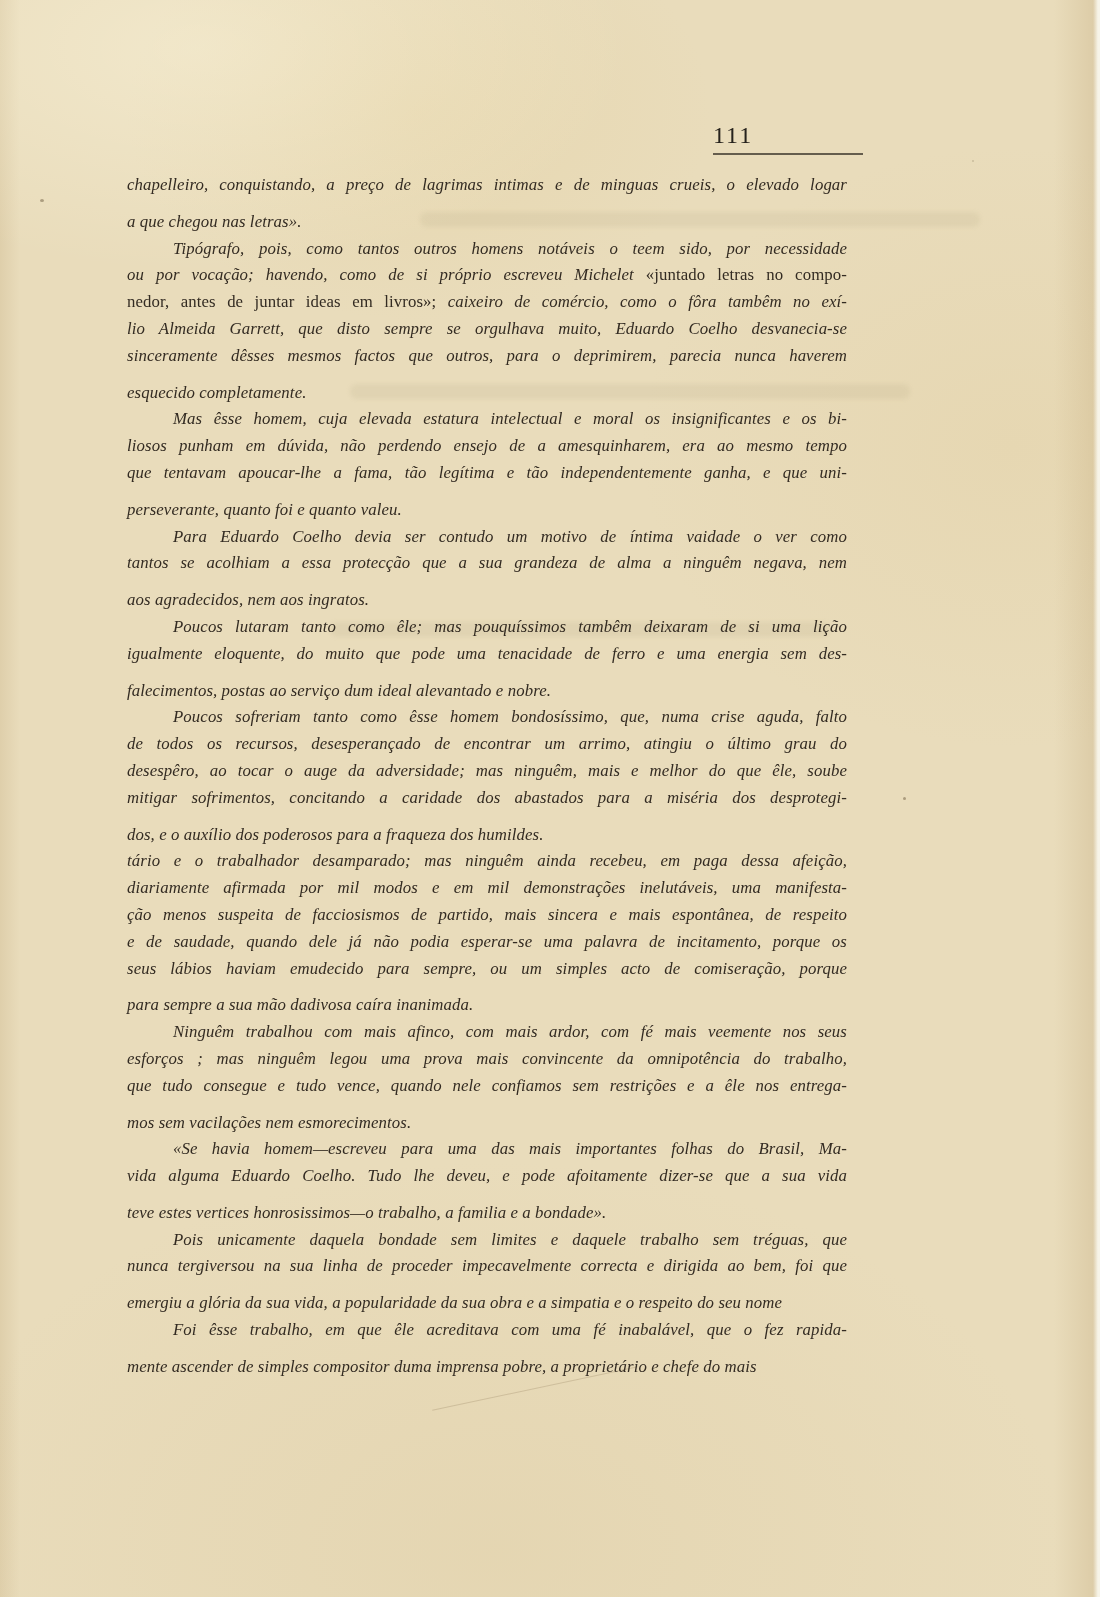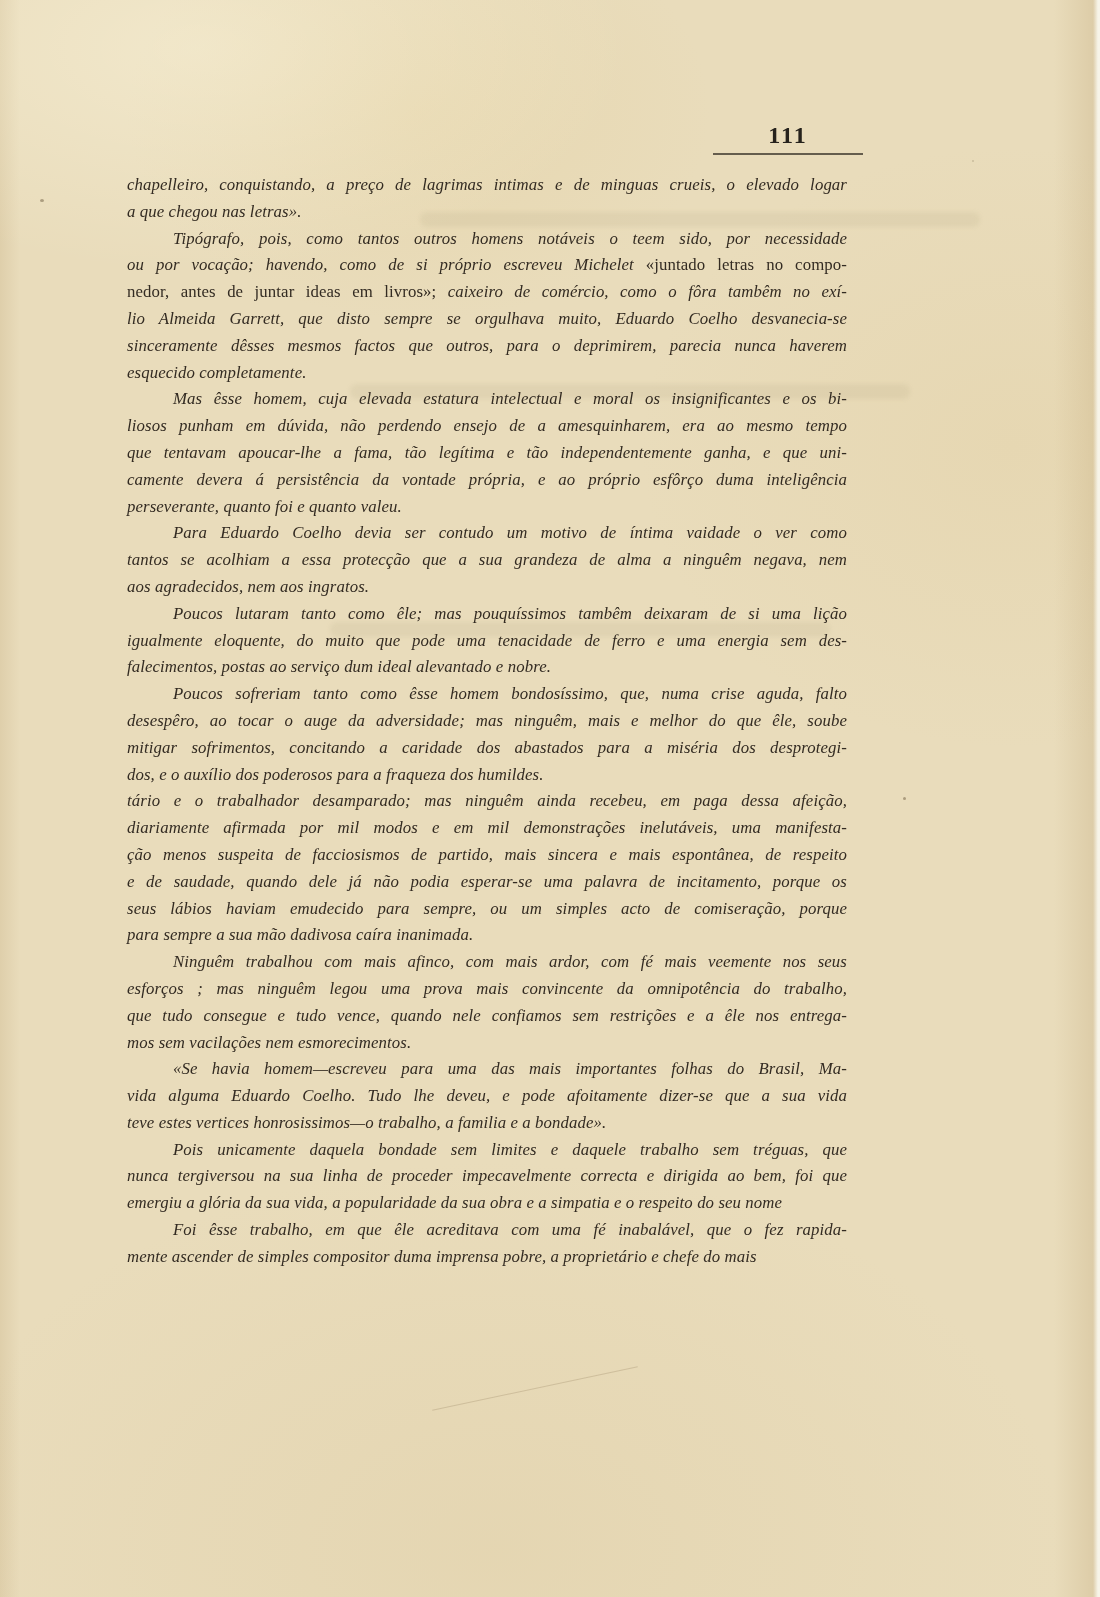--- a/index.html
+++ b/index.html
@@ -19,37 +19,36 @@
       linear-gradient(90deg, rgba(186,160,113,0.22) 0px, rgba(186,160,113,0) 20px),
       linear-gradient(270deg, rgba(186,160,113,0.30) 0px, rgba(186,160,113,0) 46px),
       #e9dcbb;
   }
   .edge-right{
     position:absolute;top:0;right:0;width:7px;height:100%;
     background:linear-gradient(90deg, rgba(248,245,235,0) 0%, #f7f4e8 70%);
   }
   .pagenum{
     position:absolute;top:122px;left:713px;width:150px;
-    text-align:center;font-size:24px;letter-spacing:2px;
+    text-align:left;font-size:24px;letter-spacing:2px;
     color:#26221c;
-    font-weight:bold;
   }
   .pagenum-rule{
     position:absolute;top:153px;left:713px;width:150px;height:2px;
     background:#4e463a;opacity:.85;
   }
   .text-block{
     position:absolute;left:127px;top:172px;width:720px;
     font-size:16.8px;line-height:26.8px;
     font-style:italic;
     color:#332b22;
     letter-spacing:.1px;
   }
   .line{text-align:justify;text-align-last:justify;}
-  .line.last{text-align-last:left;}
+  .line.last{text-align-last:left;margin-top:10px;}
   .line.indent{text-indent:46px;}
   .roman{font-style:normal;}
   
   .ghost{
     position:absolute;height:15px;border-radius:8px;
     background:rgba(148,142,96,0.10);
     filter:blur(2px);
   }
   .g1{left:420px;top:212px;width:560px;}
   .g2{left:350px;top:384px;width:560px;}
@@ -86,29 +85,29 @@
       <div class="line last"><span>a que chegou nas letras».</span></div>
       <div class="line indent"><span>Tipógrafo, pois, como tantos outros homens notáveis o teem sido, por necessidade</span></div>
       <div class="line"><span>ou por vocação; havendo, como de si próprio escreveu Michelet </span><span class="roman">«juntado letras no compo-</span></div>
       <div class="line"><span class="roman">nedor, antes de juntar ideas em livros»; </span><span>caixeiro de comércio, como o fôra tambêm no exí-</span></div>
       <div class="line"><span>lio Almeida Garrett, que disto sempre se orgulhava muito, Eduardo Coelho desvanecia-se</span></div>
       <div class="line"><span>sinceramente dêsses mesmos factos que outros, para o deprimirem, parecia nunca haverem</span></div>
       <div class="line last"><span>esquecido completamente.</span></div>
       <div class="line indent"><span>Mas êsse homem, cuja elevada estatura intelectual e moral os insignificantes e os bi-</span></div>
       <div class="line"><span>liosos punham em dúvida, não perdendo ensejo de a amesquinharem, era ao mesmo tempo</span></div>
       <div class="line"><span>que tentavam apoucar-lhe a fama, tão legítima e tão independentemente ganha, e que uni-</span></div>
-      <div class="line"><span>camente devera á persistência da vontade própria, e ao próprio esfôrço duma inteligência</span></div>
       <div class="line last"><span>perseverante, quanto foi e quanto valeu.</span></div>
       <div class="line indent"><span>Para Eduardo Coelho devia ser contudo um motivo de íntima vaidade o ver como</span></div>
       <div class="line"><span>tantos se acolhiam a essa protecção que a sua grandeza de alma a ninguêm negava, nem</span></div>
       <div class="line last"><span>aos agradecidos, nem aos ingratos.</span></div>
       <div class="line indent"><span>Poucos lutaram tanto como êle; mas pouquíssimos tambêm deixaram de si uma lição</span></div>
       <div class="line"><span>igualmente eloquente, do muito que pode uma tenacidade de ferro e uma energia sem des-</span></div>
       <div class="line last"><span>falecimentos, postas ao serviço dum ideal alevantado e nobre.</span></div>
       <div class="line indent"><span>Poucos sofreriam tanto como êsse homem bondosíssimo, que, numa crise aguda, falto</span></div>
+      <div class="line"><span>de todos os recursos, desesperançado de encontrar um arrimo, atingiu o último grau do</span></div>
       <div class="line"><span>desespêro, ao tocar o auge da adversidade; mas ninguêm, mais e melhor do que êle, soube</span></div>
       <div class="line"><span>mitigar sofrimentos, concitando a caridade dos abastados para a miséria dos desprotegi-</span></div>
       <div class="line last"><span>dos, e o auxílio dos poderosos para a fraqueza dos humildes.</span></div>
       <div class="line"><span>tário e o trabalhador desamparado; mas ninguêm ainda recebeu, em paga dessa afeição,</span></div>
       <div class="line"><span>diariamente afirmada por mil modos e em mil demonstrações inelutáveis, uma manifesta-</span></div>
       <div class="line"><span>ção menos suspeita de facciosismos de partido, mais sincera e mais espontânea, de respeito</span></div>
       <div class="line"><span>e de saudade, quando dele já não podia esperar-se uma palavra de incitamento, porque os</span></div>
       <div class="line"><span>seus lábios haviam emudecido para sempre, ou um simples acto de comiseração, porque</span></div>
       <div class="line last"><span>para sempre a sua mão dadivosa caíra inanimada.</span></div>
       <div class="line indent"><span>Ninguêm trabalhou com mais afinco, com mais ardor, com fé mais veemente nos seus</span></div>

